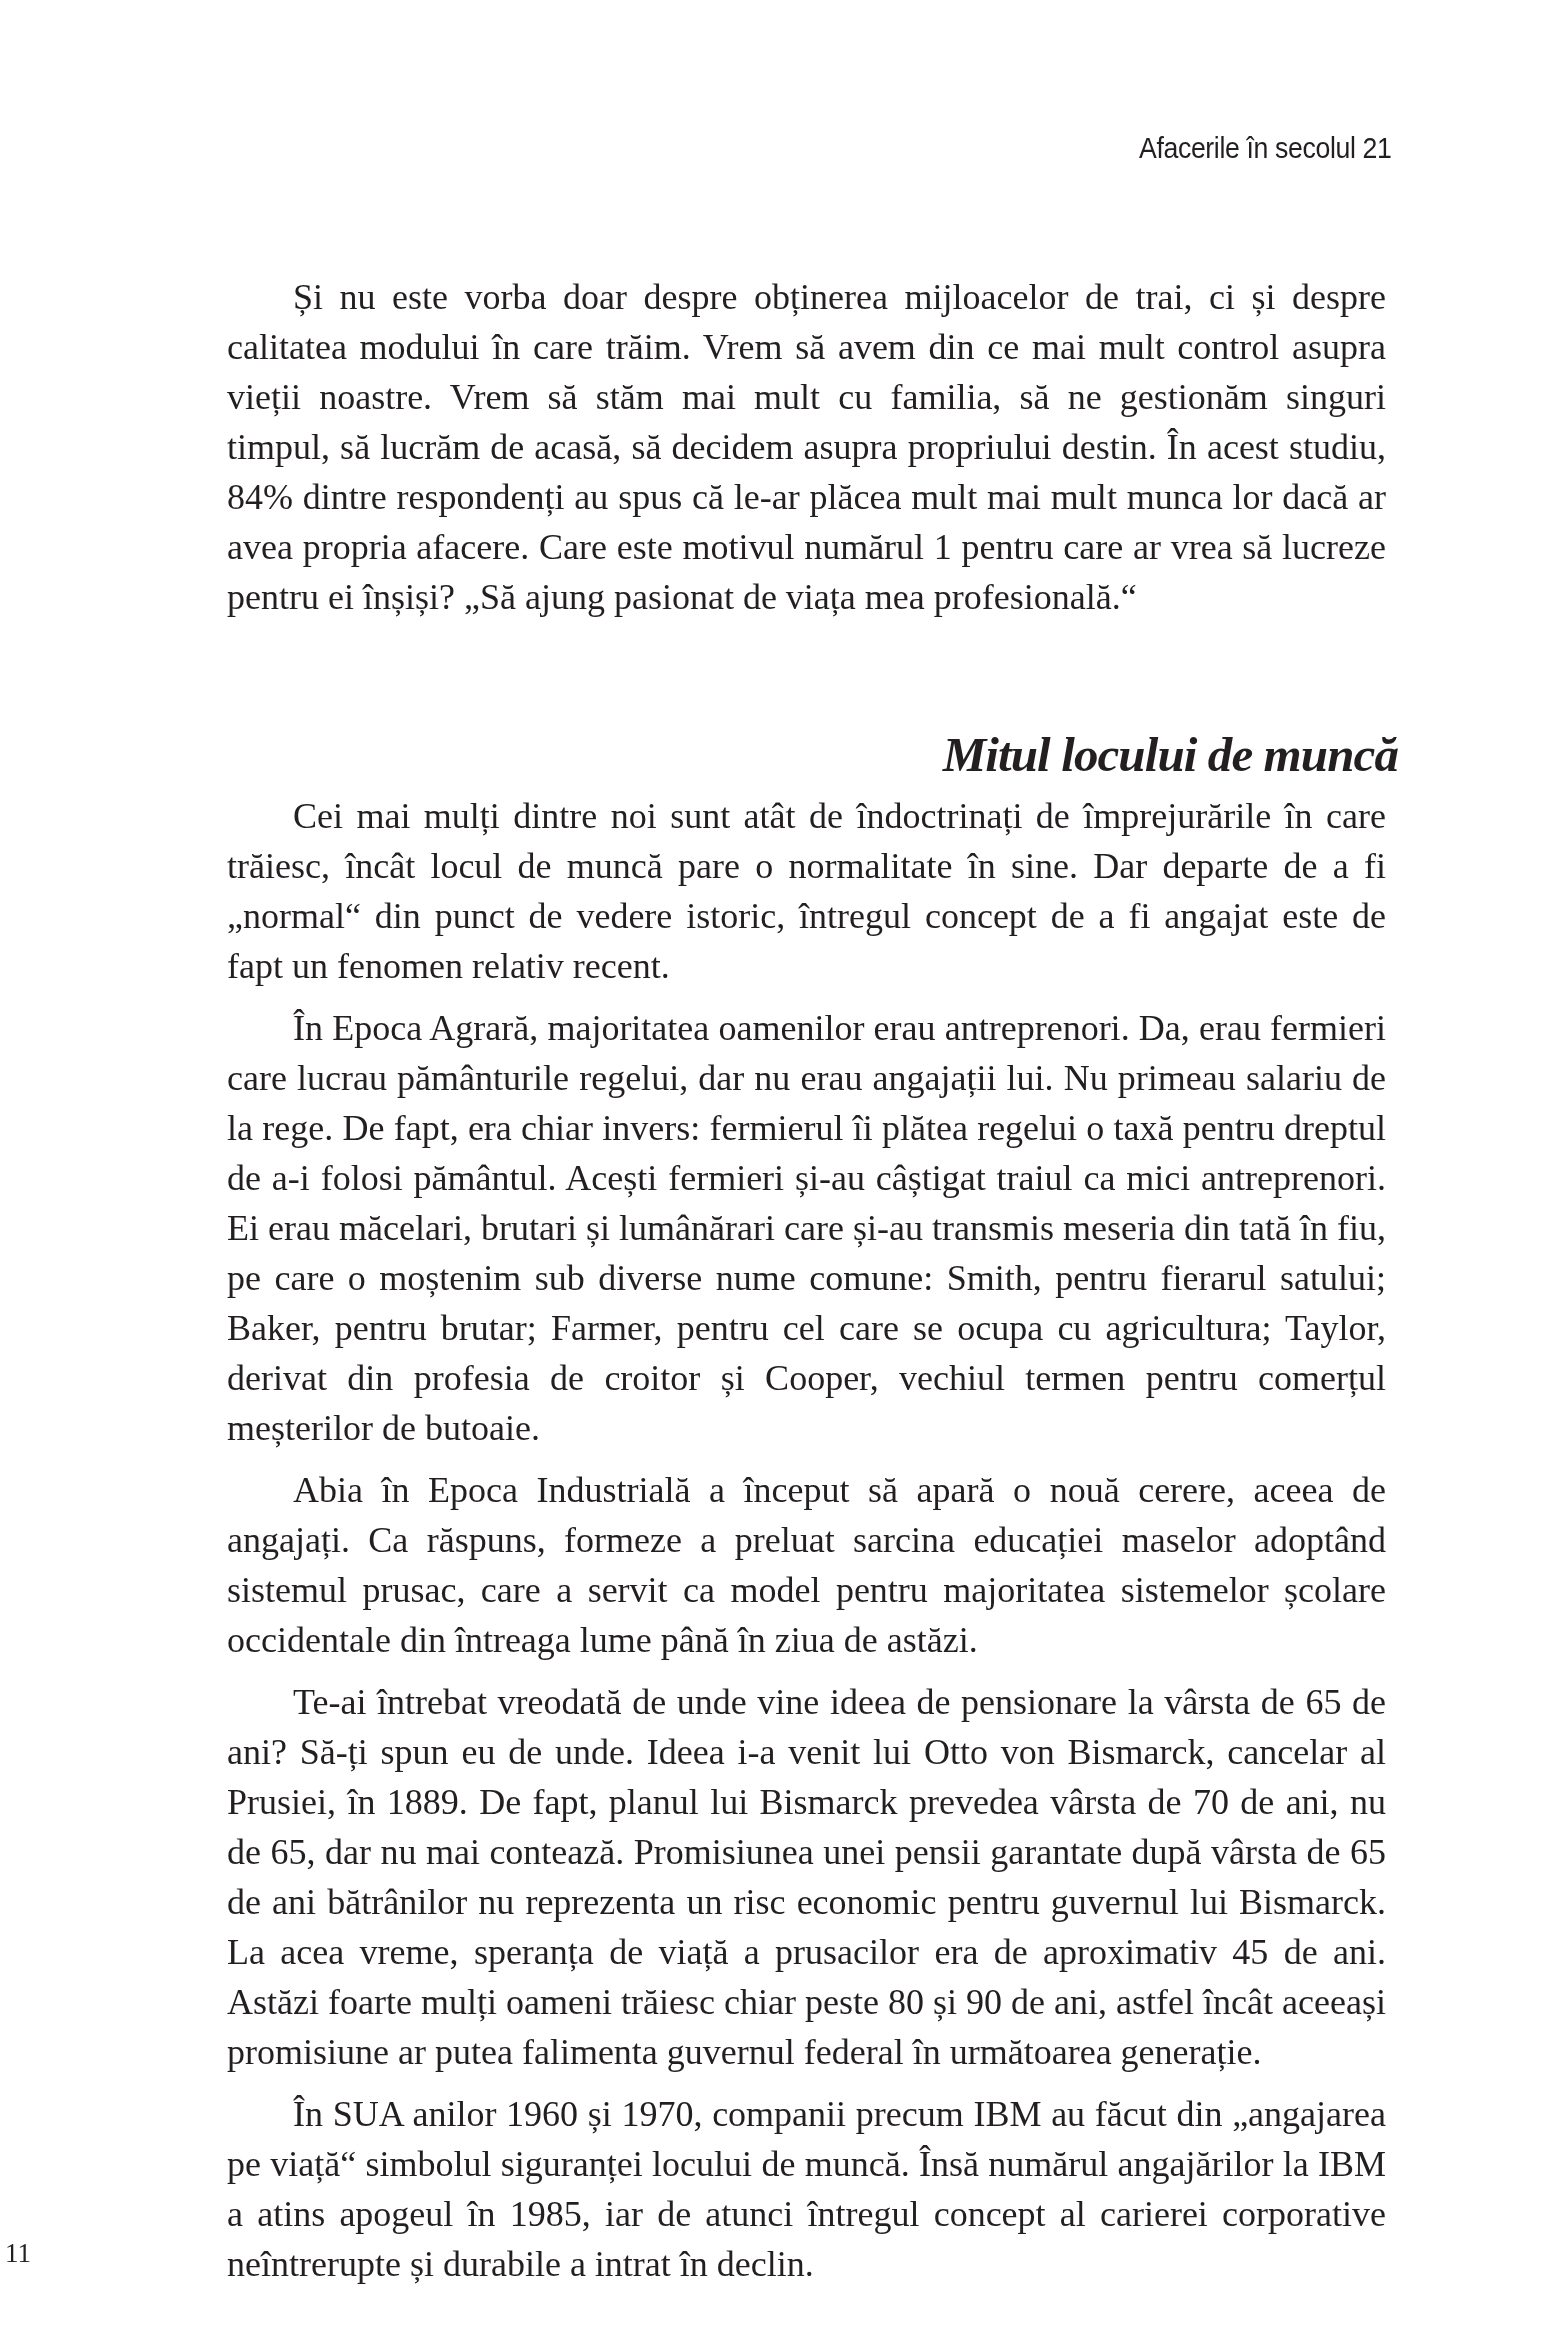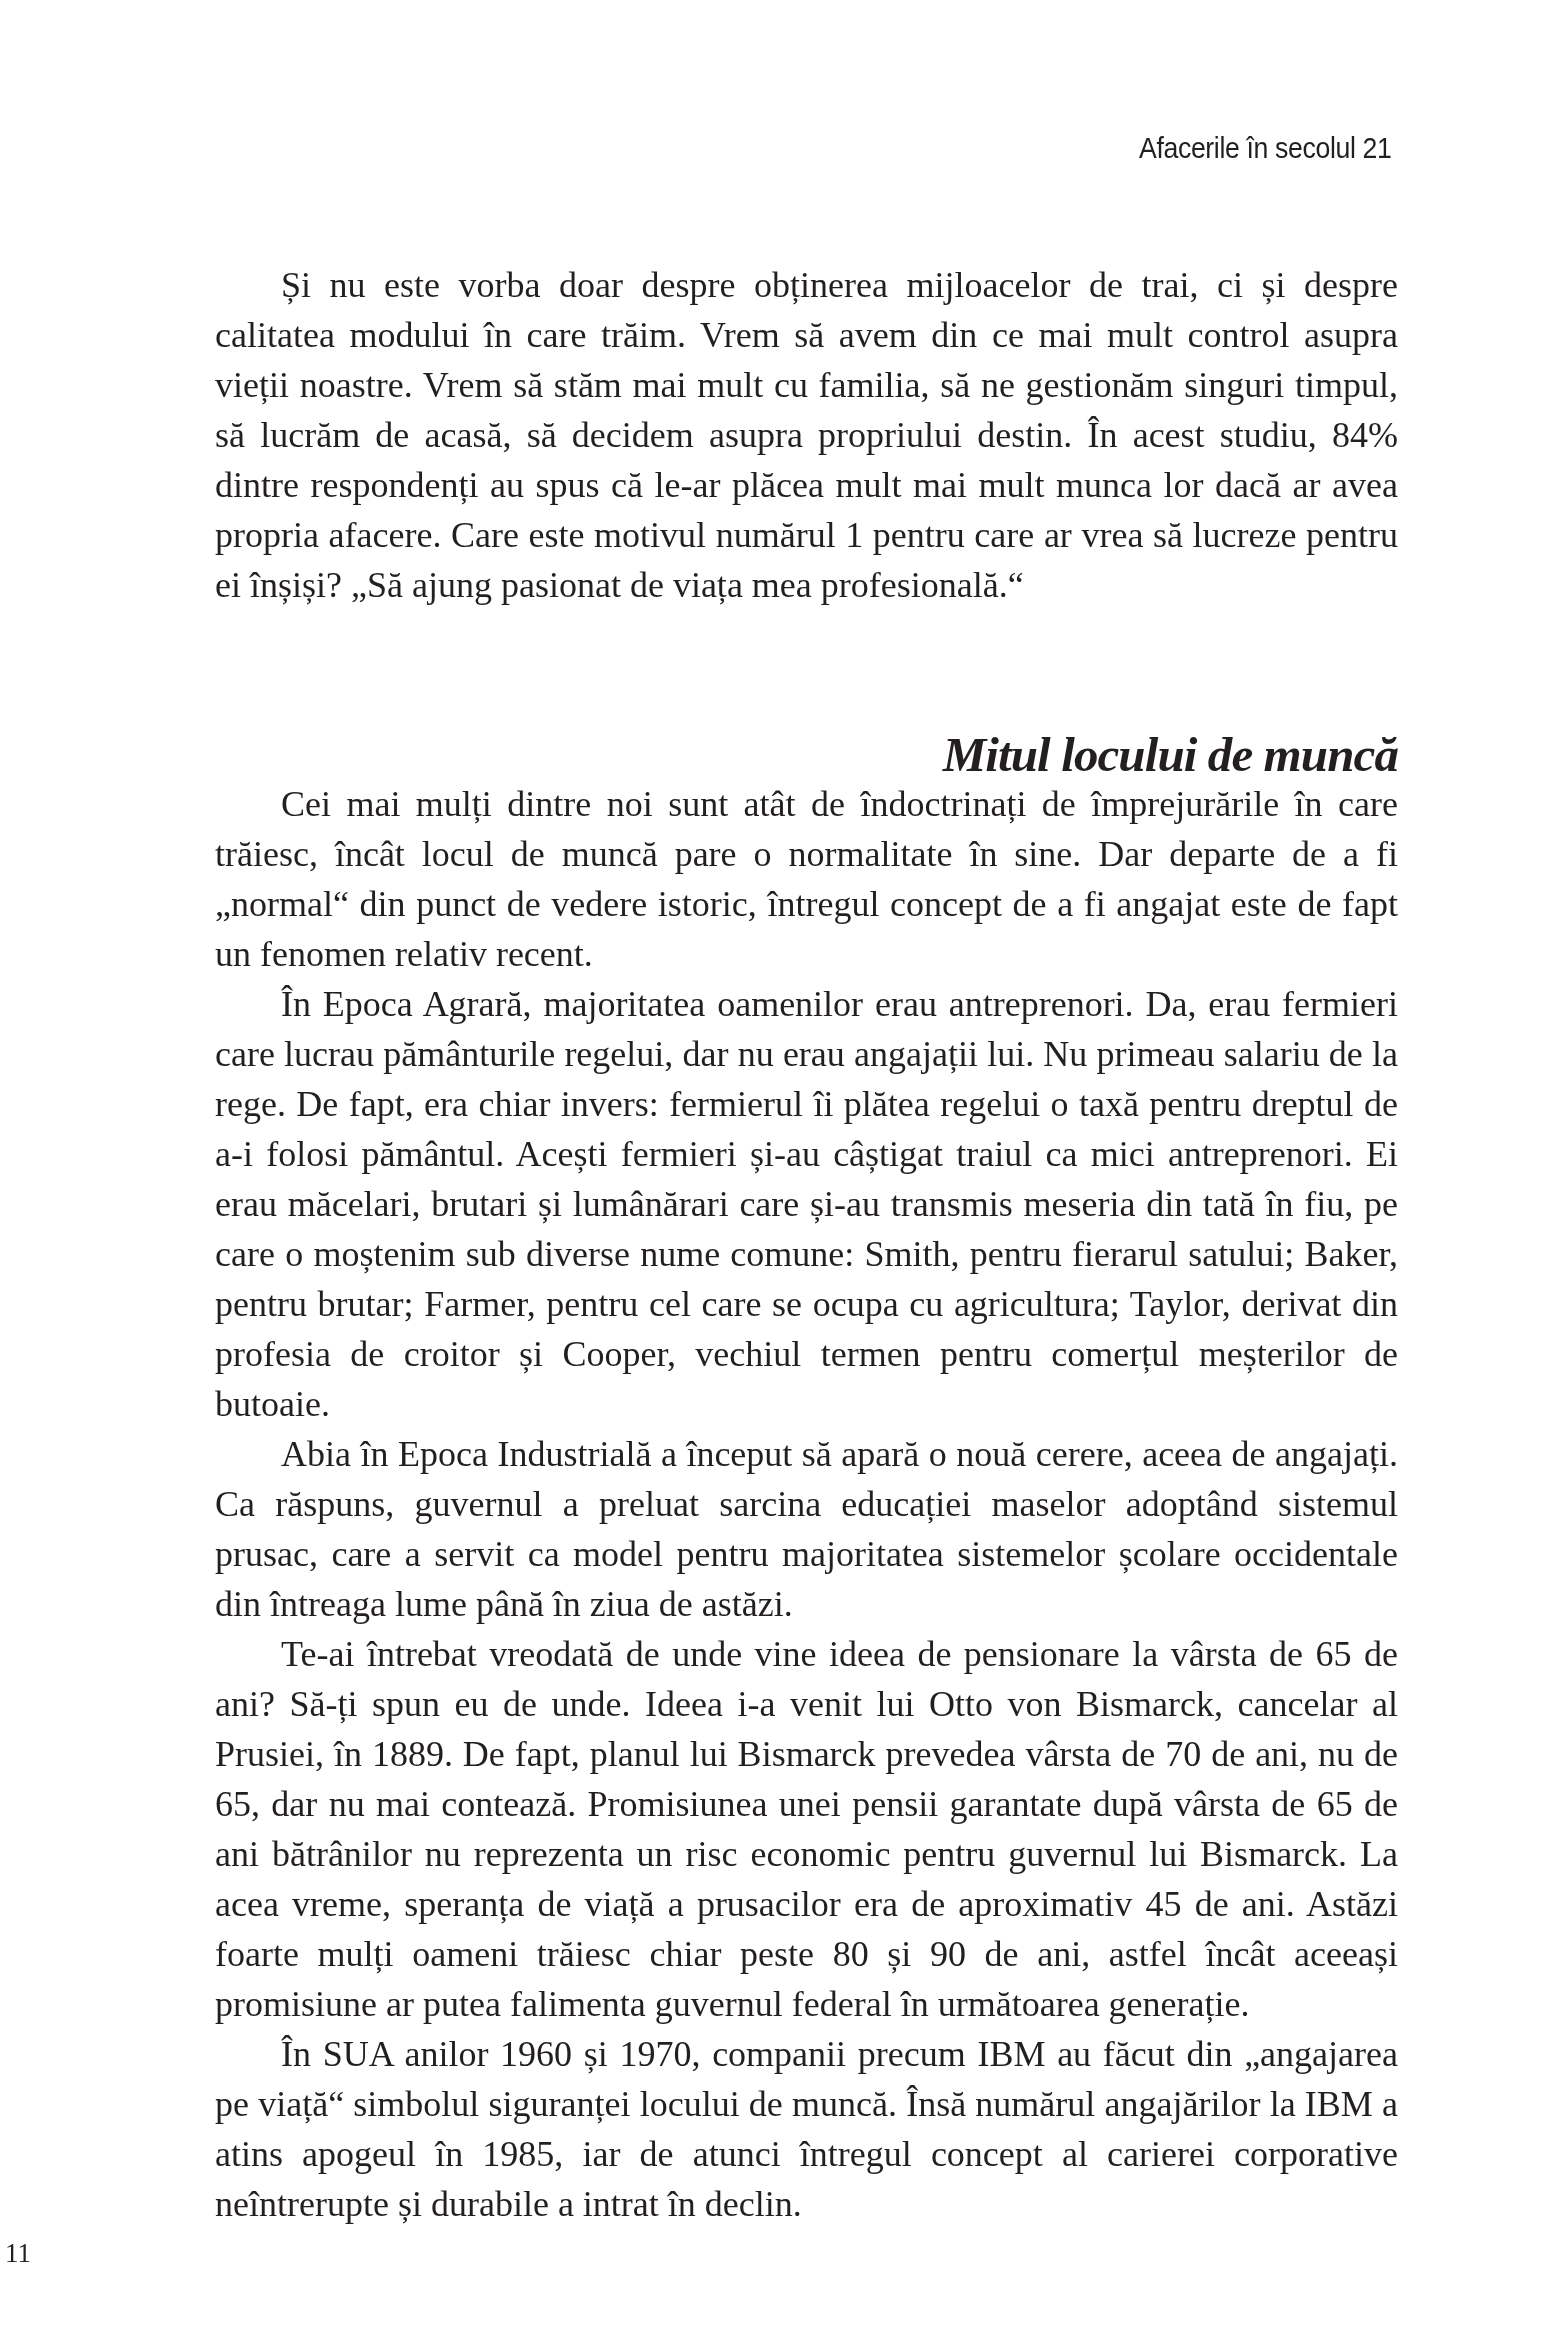--- a/index.html
+++ b/index.html
@@ -32,21 +32,21 @@
     font-family: "Liberation Serif", serif;
     font-size: 36px;
     line-height: 50px;
     color: #231f20;
     text-align: justify;
     hyphens: none;
   }
   .block-1 { top: 260px; }
   .block-2 { top: 725px; }
   .text-block p {
-    margin: 0;
+    margin: 12px;
     text-indent: 66px;
   }
   .section-heading {
     margin: 0 0 -5.2px 0;
     font-family: "Liberation Serif", serif;
     font-style: italic;
     font-weight: bold;
     font-size: 49px;
     line-height: 59px;
     letter-spacing: -0.9px;
@@ -70,20 +70,20 @@
 <div class="running-header">Afacerile în secolul 21</div>
 
 <div class="text-block block-1">
   <p>Și nu este vorba doar despre obținerea mijloacelor de trai, ci și despre calitatea modului în care trăim. Vrem să avem din ce mai mult control asupra vieții noastre. Vrem să stăm mai mult cu familia, să ne gestionăm singuri timpul, să lucrăm de acasă, să decidem asupra propriului destin. În acest studiu, 84% dintre respondenți au spus că le-ar plăcea mult mai mult munca lor dacă ar avea propria afacere. Care este motivul numărul 1 pentru care ar vrea să lucreze pentru ei înșiși? „Să ajung pasionat de viața mea profesională.“</p>
 </div>
 
 <div class="text-block block-2">
   <h2 class="section-heading">Mitul locului de muncă</h2>
   <p>Cei mai mulți dintre noi sunt atât de îndoctrinați de împrejurările în care trăiesc, încât locul de muncă pare o normalitate în sine. Dar departe de a fi „normal“ din punct de vedere istoric, întregul concept de a fi angajat este de fapt un fenomen relativ recent.</p>
   <p>În Epoca Agrară, majoritatea oamenilor erau antreprenori. Da, erau fermieri care lucrau pământurile regelui, dar nu erau angajații lui. Nu primeau salariu de la rege. De fapt, era chiar invers: fermierul îi plătea regelui o taxă pentru dreptul de a-i folosi pământul. Acești fermieri și-au câștigat traiul ca mici antreprenori. Ei erau măcelari, brutari și lumânărari care și-au transmis meseria din tată în fiu, pe care o moștenim sub diverse nume comune: Smith, pentru fierarul satului; Baker, pentru brutar; Farmer, pentru cel care se ocupa cu agricultura; Taylor, derivat din profesia de croitor și Cooper, vechiul termen pentru comerțul meșterilor de butoaie.</p>
-  <p>Abia în Epoca Industrială a început să apară o nouă cerere, aceea de angajați. Ca răspuns, guvernul a preluat sarcina educației maselor adoptând sistemul prusac, care a servit ca model pentru majoritatea sistemelor școlare occidentale din întreaga lume până în ziua de astăzi.</p>
+  <p>Abia în Epoca Industrială a început să apară o nouă cerere, aceea de angajați. Ca răspuns, formeze a preluat sarcina educației maselor adoptând sistemul prusac, care a servit ca model pentru majoritatea sistemelor școlare occidentale din întreaga lume până în ziua de astăzi.</p>
   <p>Te-ai întrebat vreodată de unde vine ideea de pensionare la vârsta de 65 de ani? Să-ți spun eu de unde. Ideea i-a venit lui Otto von Bismarck, cancelar al Prusiei, în 1889. De fapt, planul lui Bismarck prevedea vârsta de 70 de ani, nu de 65, dar nu mai contează. Promisiunea unei pensii garantate după vârsta de 65 de ani bătrânilor nu reprezenta un risc economic pentru guvernul lui Bismarck. La acea vreme, speranța de viață a prusacilor era de aproximativ 45 de ani. Astăzi foarte mulți oameni trăiesc chiar peste 80 și 90 de ani, astfel încât aceeași promisiune ar putea falimenta guvernul federal în următoarea generație.</p>
   <p>În SUA anilor 1960 și 1970, companii precum IBM au făcut din „angajarea pe viață“ simbolul siguranței locului de muncă. Însă numărul angajărilor la IBM a atins apogeul în 1985, iar de atunci întregul concept al carierei corporative neîntrerupte și durabile a intrat în declin.</p>
 
 </div>
 
 <div class="page-number">11</div>
 
 
 </body></html>

